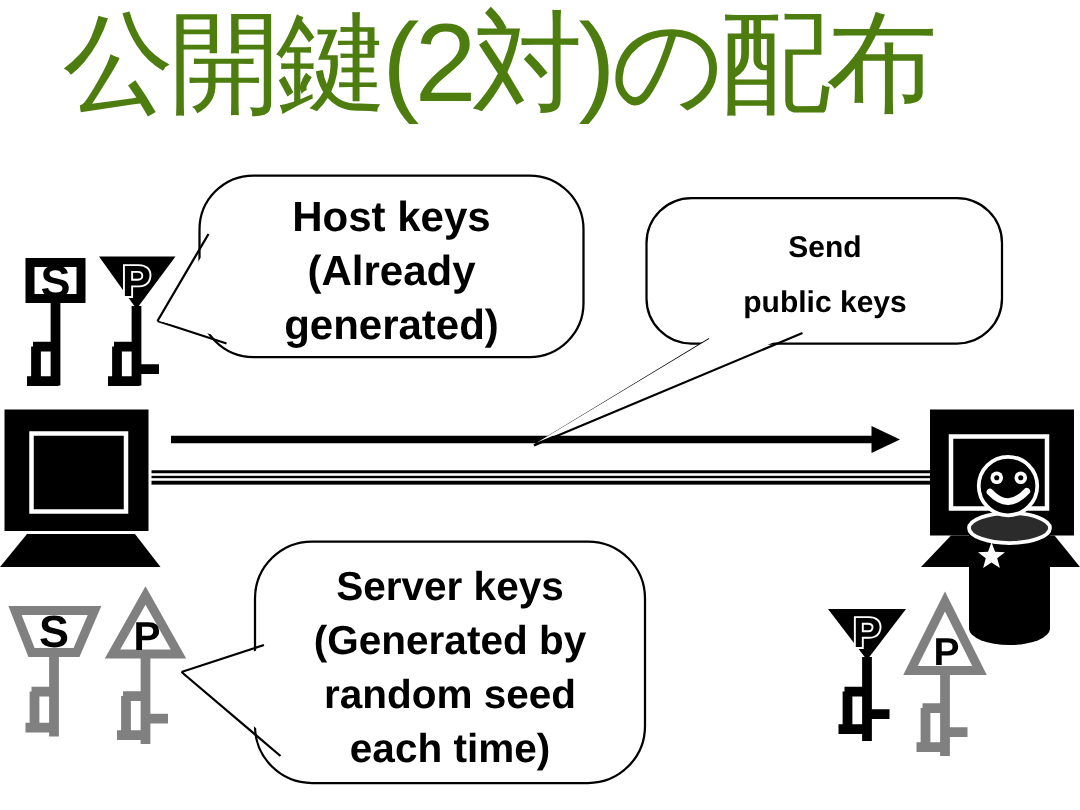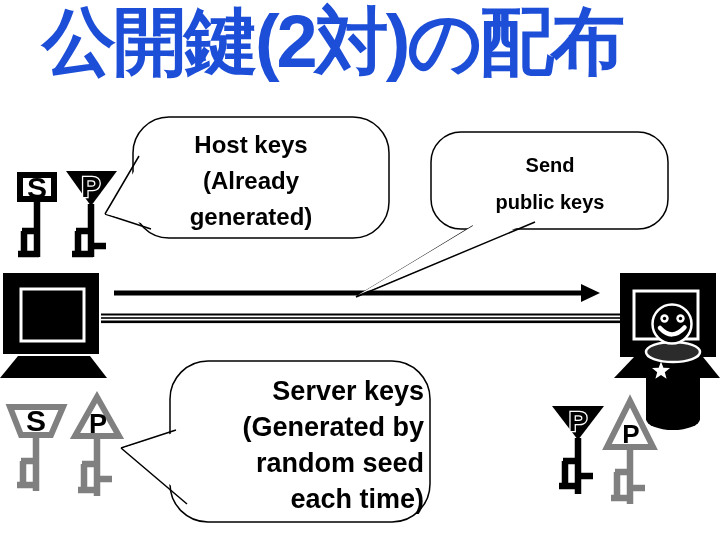--- a/index.html
+++ b/index.html
@@ -2,31 +2,31 @@
 <html><head>
 <meta charset="utf-8">
 <style>
   html,body{margin:0;padding:0;background:#fff;}
   .slide{
     position:relative;width:720px;height:540px;background:#ffffff;
     overflow:hidden;font-family:"Liberation Sans",sans-serif;
   }
   .slide-title{
     position:absolute;left:0;top:1px;width:664px;text-align:center;
-    font-size:74px;font-weight:700;letter-spacing:-3px;line-height:1.12;
-    color:#1d4ed8;white-space:nowrap;
+    font-size:74px;font-weight:400;letter-spacing:-3px;line-height:1.12;
+    color:#4d7c0f;white-space:nowrap;
   }
   svg.diagram{position:absolute;left:0;top:0;}
   .bubble-text{
     position:absolute;font-weight:bold;text-align:center;
     white-space:pre-line;color:#000;
   }
-  .bubble-text.host{left:128px;top:127px;width:246px;font-size:24px;line-height:36px;}
+  .bubble-text.host{left:138px;top:127px;width:246px;font-size:28px;line-height:36px;}
   .bubble-text.send{left:438px;top:147px;width:224px;font-size:20px;line-height:37px;}
-  .bubble-text.server{left:176px;top:373px;width:248px;font-size:27px;line-height:36px;text-align:right;}
+  .bubble-text.server{left:176px;top:373px;width:248px;font-size:27px;line-height:36px;}
   .key-letter{font-family:"Liberation Sans",sans-serif;font-weight:bold;}
 </style>
 </head>
 <body>
 
 <div class="slide">
 
   <svg class="diagram" width="720" height="540" viewBox="0 0 720 540">
 
     <g>

